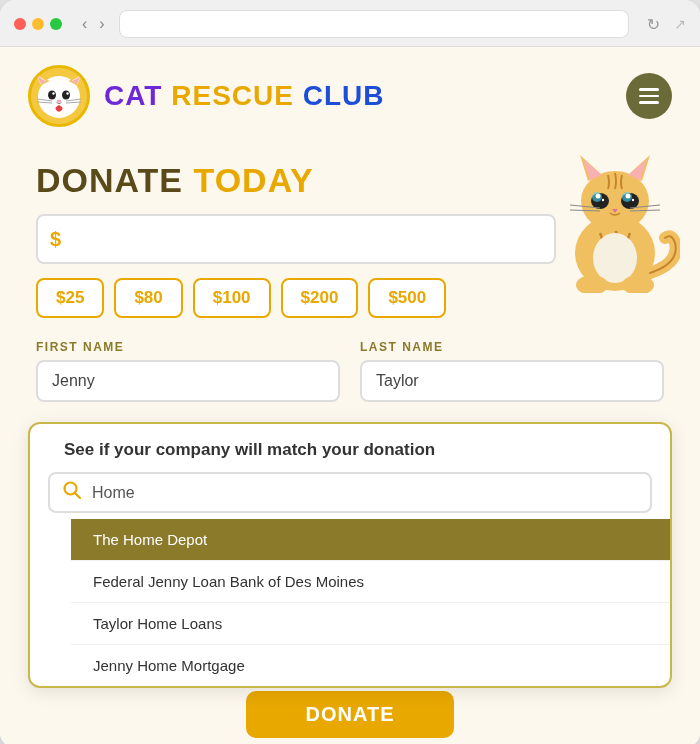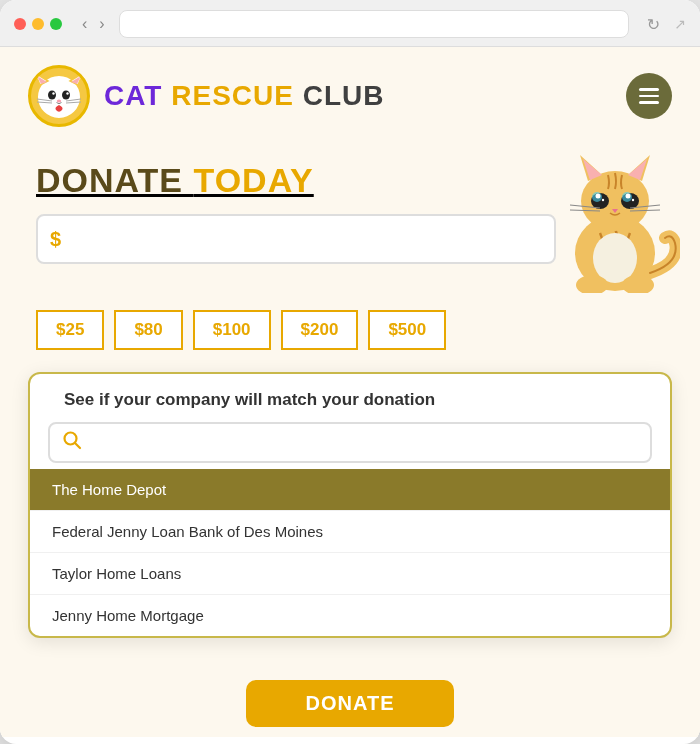--- a/index.html
+++ b/index.html
@@ -122,21 +122,21 @@
 
     .brand-text {
       font-size: 28px;
       font-weight: 900;
       letter-spacing: 1px;
       font-family: 'Arial Black', Arial, sans-serif;
       text-transform: uppercase;
     }
     .brand-cat { color: #6d28d9; }
     .brand-rescue { color: #e8a800; }
-    .brand-club { color: #404040; }
+    .brand-club { color: #1d4ed8; }
 
     .menu-btn {
       width: 46px;
       height: 46px;
       border-radius: 50%;
       background: #6b6b3a;
       border: none;
       cursor: pointer;
       display: flex;
       align-items: center;
@@ -157,21 +157,20 @@
       position: relative;
     }
 
     .donate-heading {
       font-size: 34px;
       font-weight: 900;
       font-family: 'Arial Black', Arial, sans-serif;
       text-transform: uppercase;
       letter-spacing: 1px;
       margin-bottom: 14px;
-      text-decoration: underline;
     }
     .donate-word { color: #5a4a1a; }
     .today-word { color: #e8a800; }
 
     
     .cat-illustration {
       position: absolute;
       right: 20px;
       top: -10px;
       width: 130px;
@@ -210,24 +209,23 @@
       gap: 10px;
       margin-bottom: 22px;
     }
     .preset-btn {
       border: 2px solid #e8a800;
       background: #fff;
       color: #e8a800;
       font-size: 17px;
       font-weight: bold;
       padding: 8px 18px;
-      border-radius: 0;
+      border-radius: 8px;
       cursor: pointer;
       font-family: Arial, sans-serif;
-      margin-top: 32px;
     }
 
     
     .name-row {
       display: flex;
       gap: 20px;
       margin-bottom: 20px;
     }
     .name-field {
       flex: 1;
@@ -298,20 +296,21 @@
     .dropdown-list {
       list-style: none;
       margin-top: 6px;
     }
     .dropdown-item {
       padding: 12px 22px;
       font-size: 15px;
       color: #333;
       cursor: pointer;
       border-top: 1px solid #f0f0f0;
+      margin-left: 41px;
     }
     .dropdown-item:first-child {
       border-top: none;
     }
     .dropdown-item.selected {
       background: #8a7a2a;
       color: #fff;
     }
 
     
@@ -463,30 +462,41 @@
       </div>
 
       <div class="preset-buttons">
         <button class="preset-btn">$25</button>
         <button class="preset-btn">$80</button>
         <button class="preset-btn">$100</button>
         <button class="preset-btn">$200</button>
         <button class="preset-btn">$500</button>
       </div>
 
+      <div class="name-row">
+        <div class="name-field">
+          <div class="field-label">FIRST NAME</div>
+          <input class="field-input" type="text" value="Jenny" style="">
+        </div>
+        <div class="name-field">
+          <div class="field-label">LAST NAME</div>
+          <input class="field-input" type="text" value="Taylor" style="">
+        </div>
+      </div>
 
       <div class="dropdown-card">
         <div class="dropdown-title">See if your company will match your donation</div>
         <div class="dropdown-search-row">
           <span class="search-icon-svg">
             <svg width="20" height="20" viewBox="0 0 20 20" fill="none" xmlns="http://www.w3.org/2000/svg">
               <circle cx="8.5" cy="8.5" r="6" stroke="#e8a800" stroke-width="2.2"></circle>
               <line x1="13" y1="13" x2="18" y2="18" stroke="#e8a800" stroke-width="2.2" stroke-linecap="round"></line>
             </svg>
           </span>
+          <input class="dropdown-search-input" type="text" value="Home" style="">
         </div>
         <ul class="dropdown-list">
           <li class="dropdown-item selected">The Home Depot</li>
           <li class="dropdown-item">Federal Jenny Loan Bank of Des Moines</li>
           <li class="dropdown-item">Taylor Home Loans</li>
           <li class="dropdown-item">Jenny Home Mortgage</li>
         </ul>
       </div>
 
     </div>

